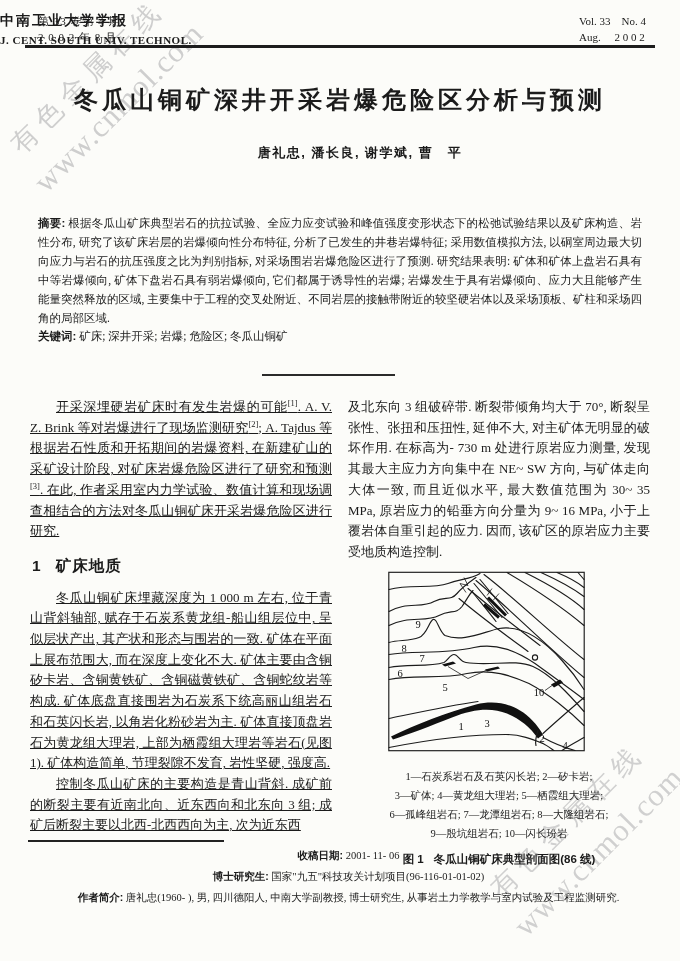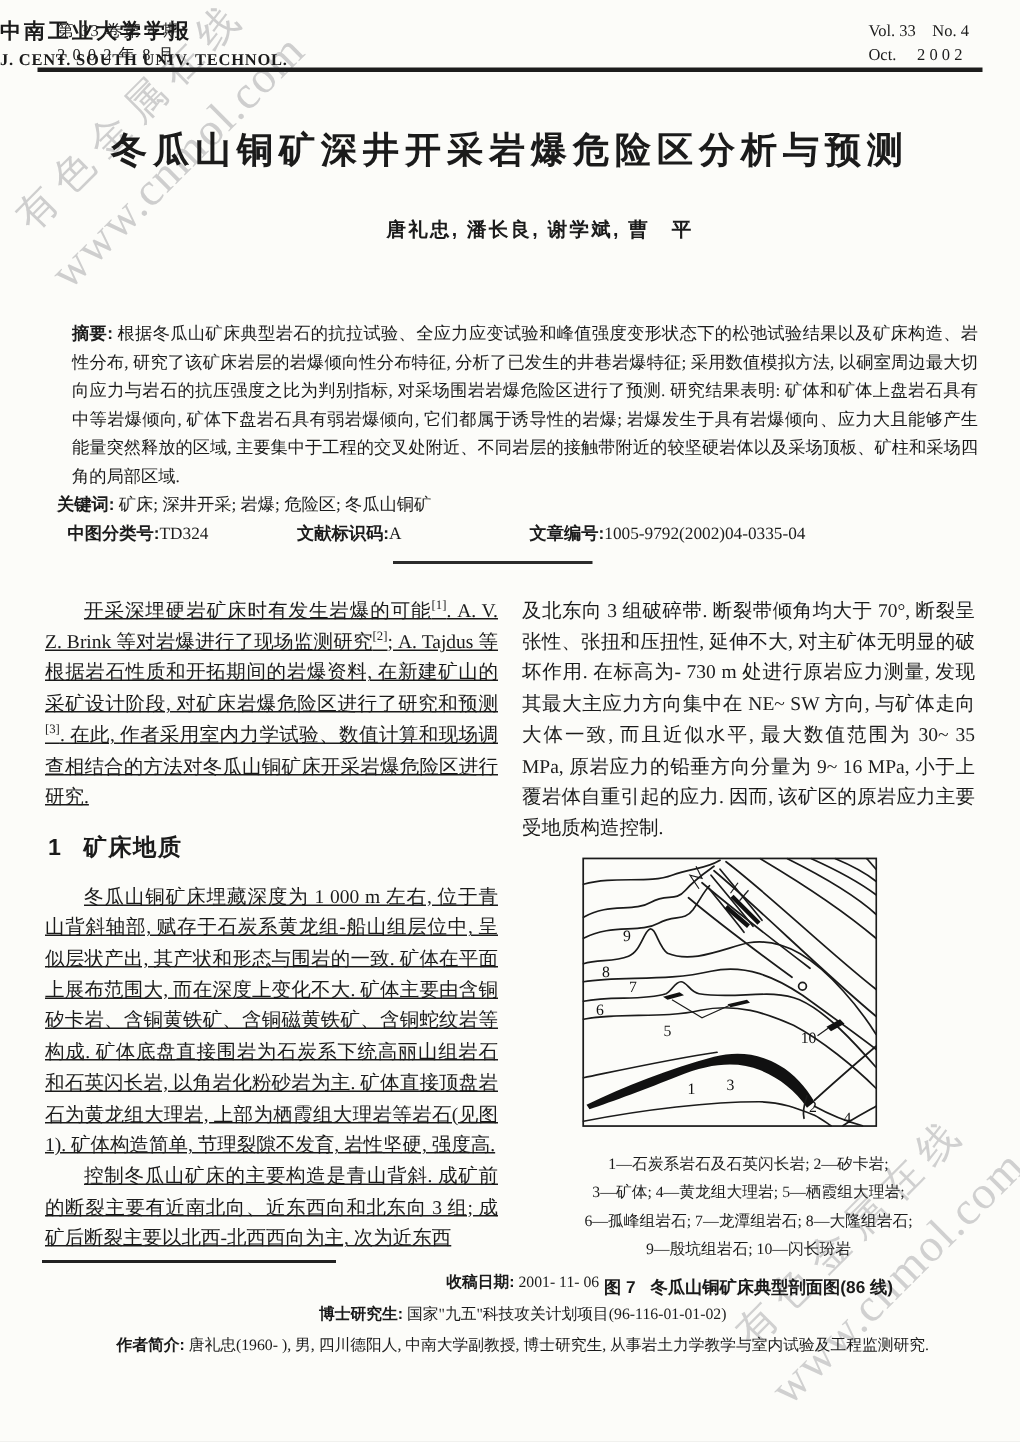--- a/index.html
+++ b/index.html
@@ -27,21 +27,21 @@
   .hdr-right { position:absolute; right:34px; top:13px; font-size:11px; line-height:16px; text-align:left; }
   .hdr-rule  { position:absolute; left:25px; right:25px; top:45px; border-top:3px solid #1d1d1d; }
   
   .title { position:absolute; left:0; right:0; top:84px; text-align:center;
            font-family:"Liberation Sans","DejaVu Sans",sans-serif;
            font-size:24px; font-weight:bold; letter-spacing:4px; }
   .authors { position:absolute; left:0; right:0; top:144px; text-align:center;
              font-size:13px; font-weight:bold; letter-spacing:1.5px;
              font-family:"Liberation Sans","DejaVu Sans",sans-serif;padding-left:40px; }
   .affil { position:absolute; left:0; right:0; top:181px; text-align:center; font-size:12px; letter-spacing:.5px; }
-  .abstract { position:absolute; left:48px; top:214px; width:604px;
+  .abstract { position:absolute; left:38px; top:214px; width:604px;
               font-size:11.5px; line-height:19px; text-align:justify; }
   .lbl { font-weight:bold; font-family:"Liberation Sans","DejaVu Sans",sans-serif; }
   .keywords { position:absolute; left:38px; top:329px; width:604px; font-size:11.5px; }
   .meta-row { position:absolute; left:38px; top:348px; width:604px; height:16px; font-size:11.5px; }
   .meta-row .m1 { position:absolute; left:7px; }
   .meta-row .m2 { position:absolute; left:160px; }
   .meta-row .m3 { position:absolute; left:315px; }
   .mid-rule { position:absolute; left:262px; top:374px; width:133px; border-top:2px solid #2b2b2b; }
   
   .col { position:absolute; top:397px; width:302px; font-size:13px; line-height:20.7px;
@@ -90,36 +90,31 @@
   <div class="hdr-left">
     <div>第 33 卷第 4 期</div>
     <div>2 0 0 2 年 8 月</div>
   </div>
   <div class="hdr-center">
     <div class="journal-cn">中南工业大学学报</div>
     <div class="journal-en">J.  CENT.  SOUTH  UNIV.  TECHNOL.</div>
   </div>
   <div class="hdr-right">
     <div>Vol. 33　No. 4</div>
-    <div>Oct.　 2 0 0 2</div>
+    <div>Aug.　 2 0 0 2</div>
   </div>
   <div class="hdr-rule"></div>
 
   <h1 class="title">冬瓜山铜矿深井开采岩爆危险区分析与预测</h1>
   <div class="authors">唐礼忠, 潘长良, 谢学斌, 曹　平</div>
 
   <p class="abstract"><span class="lbl">摘要:</span> <span>根据冬瓜山矿床典型岩石的抗拉试验、全应力应变试验和峰值强度变形状态下的松弛试验结果以及矿床构造、岩性分布, 研究了该矿床岩层的岩爆倾向性分布特征, 分析了已发生的井巷岩爆特征; 采用数值模拟方法, 以硐室周边最大切向应力与岩石的抗压强度之比为判别指标, 对采场围岩岩爆危险区进行了预测. 研究结果表明: 矿体和矿体上盘岩石具有中等岩爆倾向, 矿体下盘岩石具有弱岩爆倾向, 它们都属于诱导性的岩爆; 岩爆发生于具有岩爆倾向、应力大且能够产生能量突然释放的区域, 主要集中于工程的交叉处附近、不同岩层的接触带附近的较坚硬岩体以及采场顶板、矿柱和采场四角的局部区域.</span></p>
 
   <p class="keywords"><span class="lbl">关键词:</span> <span>矿床; 深井开采; 岩爆; 危险区; 冬瓜山铜矿</span></p>
 
-  <div class="meta-row">
-    <span class="m1"><span class="lbl">中图分类号:</span><span>TD324</span></span>
-    <span class="m2"><span class="lbl">文献标识码:</span><span>A</span></span>
-    <span class="m3"><span class="lbl">文章编号:</span><span>1005-9792(2002)04-0335-04</span></span>
-  </div>
 
   <div class="mid-rule"></div>
 
   <div class="col col-left">
     <p class="indent"><span>开采深埋硬岩矿床时有发生岩爆的可能</span><span class="supref">[1]</span><span>. A. V. Z. Brink 等对岩爆进行了现场监测研究</span><span class="supref">[2]</span><span>; A. Tajdus 等根据岩石性质和开拓期间的岩爆资料, 在新建矿山的采矿设计阶段, 对矿床岩爆危险区进行了研究和预测</span><span class="supref">[3]</span><span>. 在此, 作者采用室内力学试验、数值计算和现场调查相结合的方法对冬瓜山铜矿床开采岩爆危险区进行研究.</span></p>
     <h2 class="sec-head"><span class="sec-no">1</span><span>矿床地质</span></h2>
     <p class="indent">冬瓜山铜矿床埋藏深度为 1 000 m 左右, 位于青山背斜轴部, 赋存于石炭系黄龙组-船山组层位中, 呈似层状产出, 其产状和形态与围岩的一致. 矿体在平面上展布范围大, 而在深度上变化不大. 矿体主要由含铜矽卡岩、含铜黄铁矿、含铜磁黄铁矿、含铜蛇纹岩等构成. 矿体底盘直接围岩为石炭系下统高丽山组岩石和石英闪长岩, 以角岩化粉砂岩为主. 矿体直接顶盘岩石为黄龙组大理岩, 上部为栖霞组大理岩等岩石(见图 1). 矿体构造简单, 节理裂隙不发育, 岩性坚硬, 强度高.</p>
     <p class="indent">控制冬瓜山矿床的主要构造是青山背斜. 成矿前的断裂主要有近南北向、近东西向和北东向 3 组; 成矿后断裂主要以北西-北西西向为主, 次为近东西</p>
   </div>
 
@@ -180,21 +175,21 @@
         <text class="fig-num" x="99" y="155">3</text>
         <text class="fig-num" x="154" y="170">2</text>
         <text class="fig-num" x="177" y="177">4</text>
       </svg>
       <div class="legend">
         <div>1—石炭系岩石及石英闪长岩; 2—矽卡岩;</div>
         <div>3—矿体; 4—黄龙组大理岩; 5—栖霞组大理岩;</div>
         <div>6—孤峰组岩石; 7—龙潭组岩石; 8—大隆组岩石;</div>
         <div>9—殷坑组岩石; 10—闪长玢岩</div>
       </div>
-      <figcaption class="fig-caption"><span class="cap-label">图 7</span><span>冬瓜山铜矿床典型剖面图(86 线)</span></figcaption>
+      <figcaption class="fig-caption"><span class="cap-label">图 1</span><span>冬瓜山铜矿床典型剖面图(86 线)</span></figcaption>
     </figure>
   </div>
 
   <div class="footer">
     <div class="foot-rule"></div>
     <div class="foot-row"><span class="lbl">收稿日期:</span> <span>2001- 11- 06</span></div>
     <div class="foot-row"><span class="lbl">博士研究生:</span> <span>国家"九五"科技攻关计划项目(96-116-01-01-02)</span></div>
     <div class="foot-row"><span class="lbl">作者简介:</span> <span>唐礼忠(1960- ), 男, 四川德阳人, 中南大学副教授, 博士研究生, 从事岩土力学教学与室内试验及工程监测研究.</span></div>
   </div>
 

